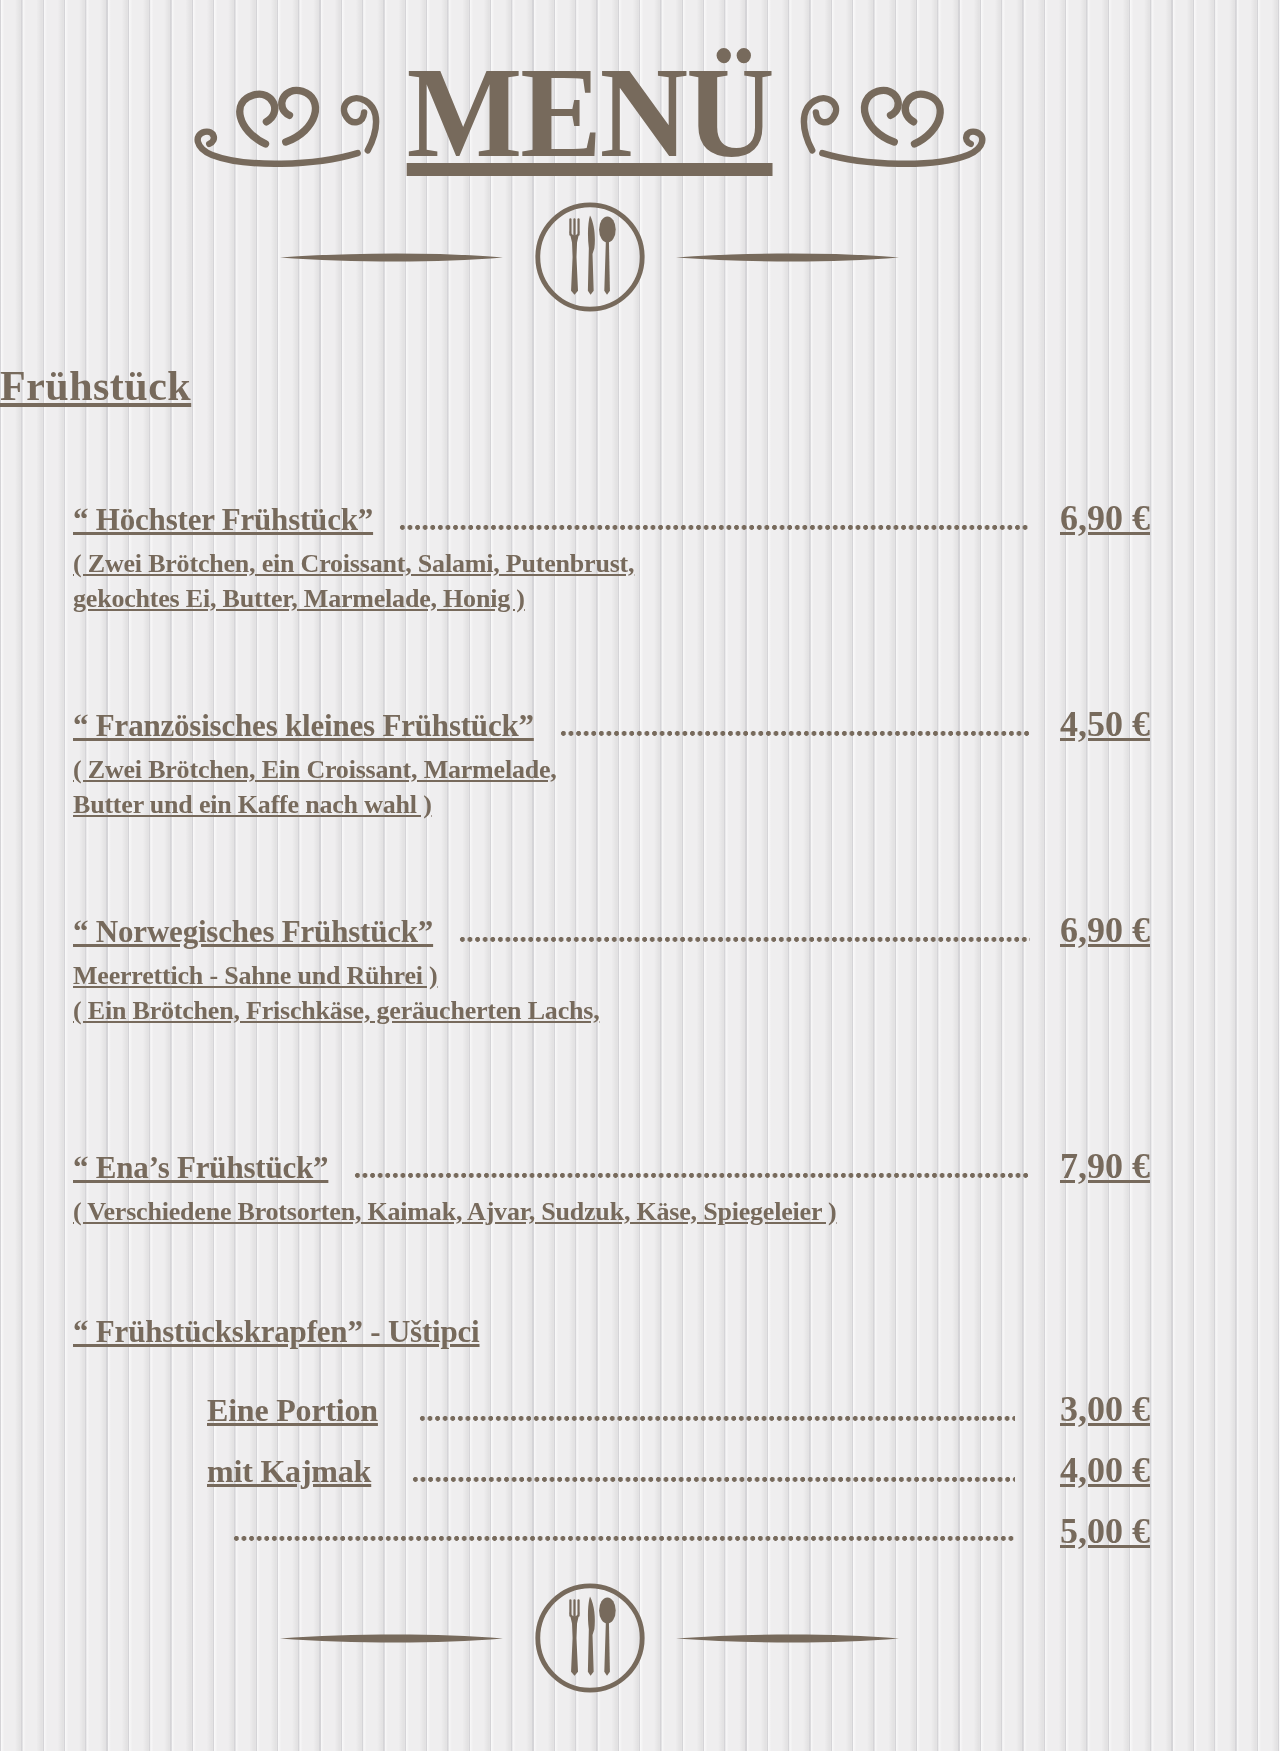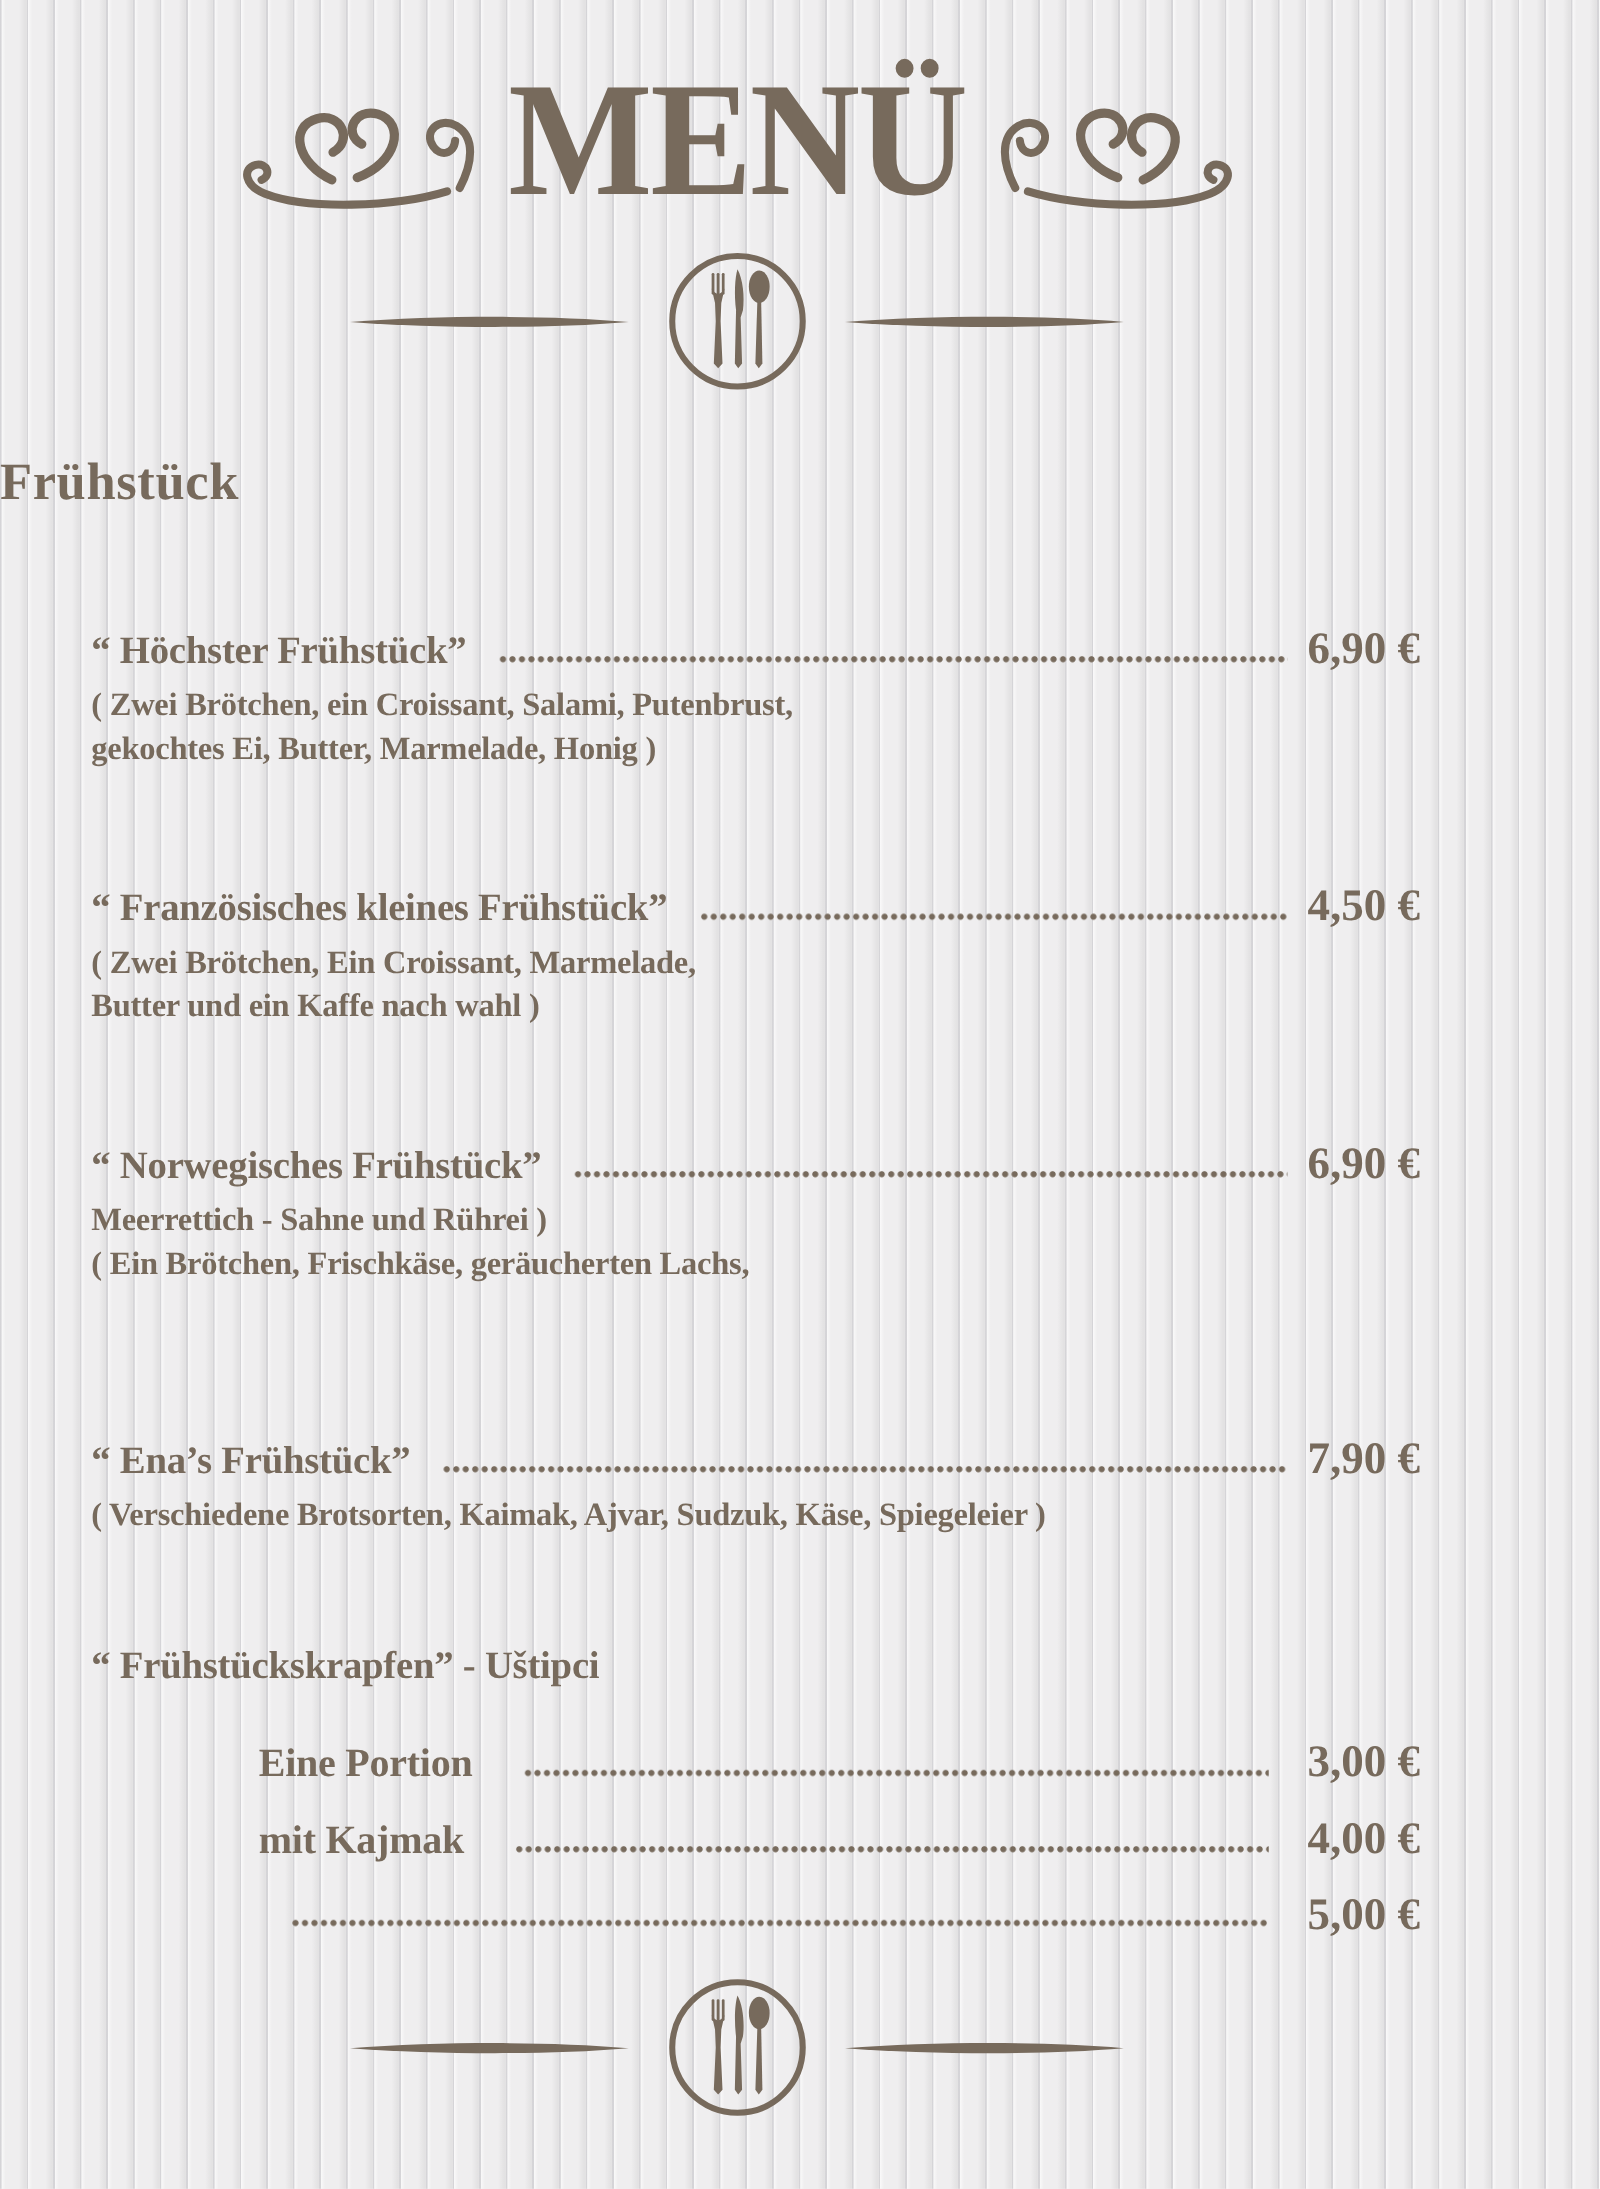--- a/index.html
+++ b/index.html
@@ -7,21 +7,21 @@
   html, body { width: 1280px; }
   body {
     font-family: "Liberation Serif", "DejaVu Serif", serif;
     color: var(--ink);
     background-color: var(--paper);
     background-image: repeating-linear-gradient(90deg,
       rgba(110,110,122,0.20) 0px, rgba(110,110,122,0.20) 1px,
       rgba(255,255,255,0.60) 1.5px, rgba(255,255,255,0.00) 4.5px,
       rgba(0,0,0,0.00) 15px, rgba(0,0,0,0.05) 20px, rgba(0,0,0,0.05) 21.3px);
   }
-  .page { width: 1280px; height: 1751px; overflow: hidden; position: relative; }
+  .page { width: 1280px; height: 1751px; overflow: hidden; position: relative; text-decoration: underline; }
   .centered { width: 1180px; }
 
   
   .header {
     padding-top: 42px;
     display: flex;
     align-items: center;
     justify-content: center;
     gap: 6px;
     height: 182px;
@@ -79,21 +79,21 @@
     background-image: radial-gradient(circle at 3.4px 3.4px, var(--ink) 2.1px, rgba(0,0,0,0) 2.8px);
     background-size: 7.6px 7px;
     background-repeat: repeat-x;
   }
   .price {
     white-space: nowrap;
     font-weight: bold;
     font-size: 36px;
     line-height: 40px;
     min-width: 104px;
-    text-align: left;
+    text-align: right;
   }
   .desc {
     margin-top: 6px;
     padding-right: 92px;
     font-weight: bold;
     font-size: 26px;
     line-height: 35px;
     letter-spacing: -0.2px;
   }
   .item { margin-bottom: 88px; }

